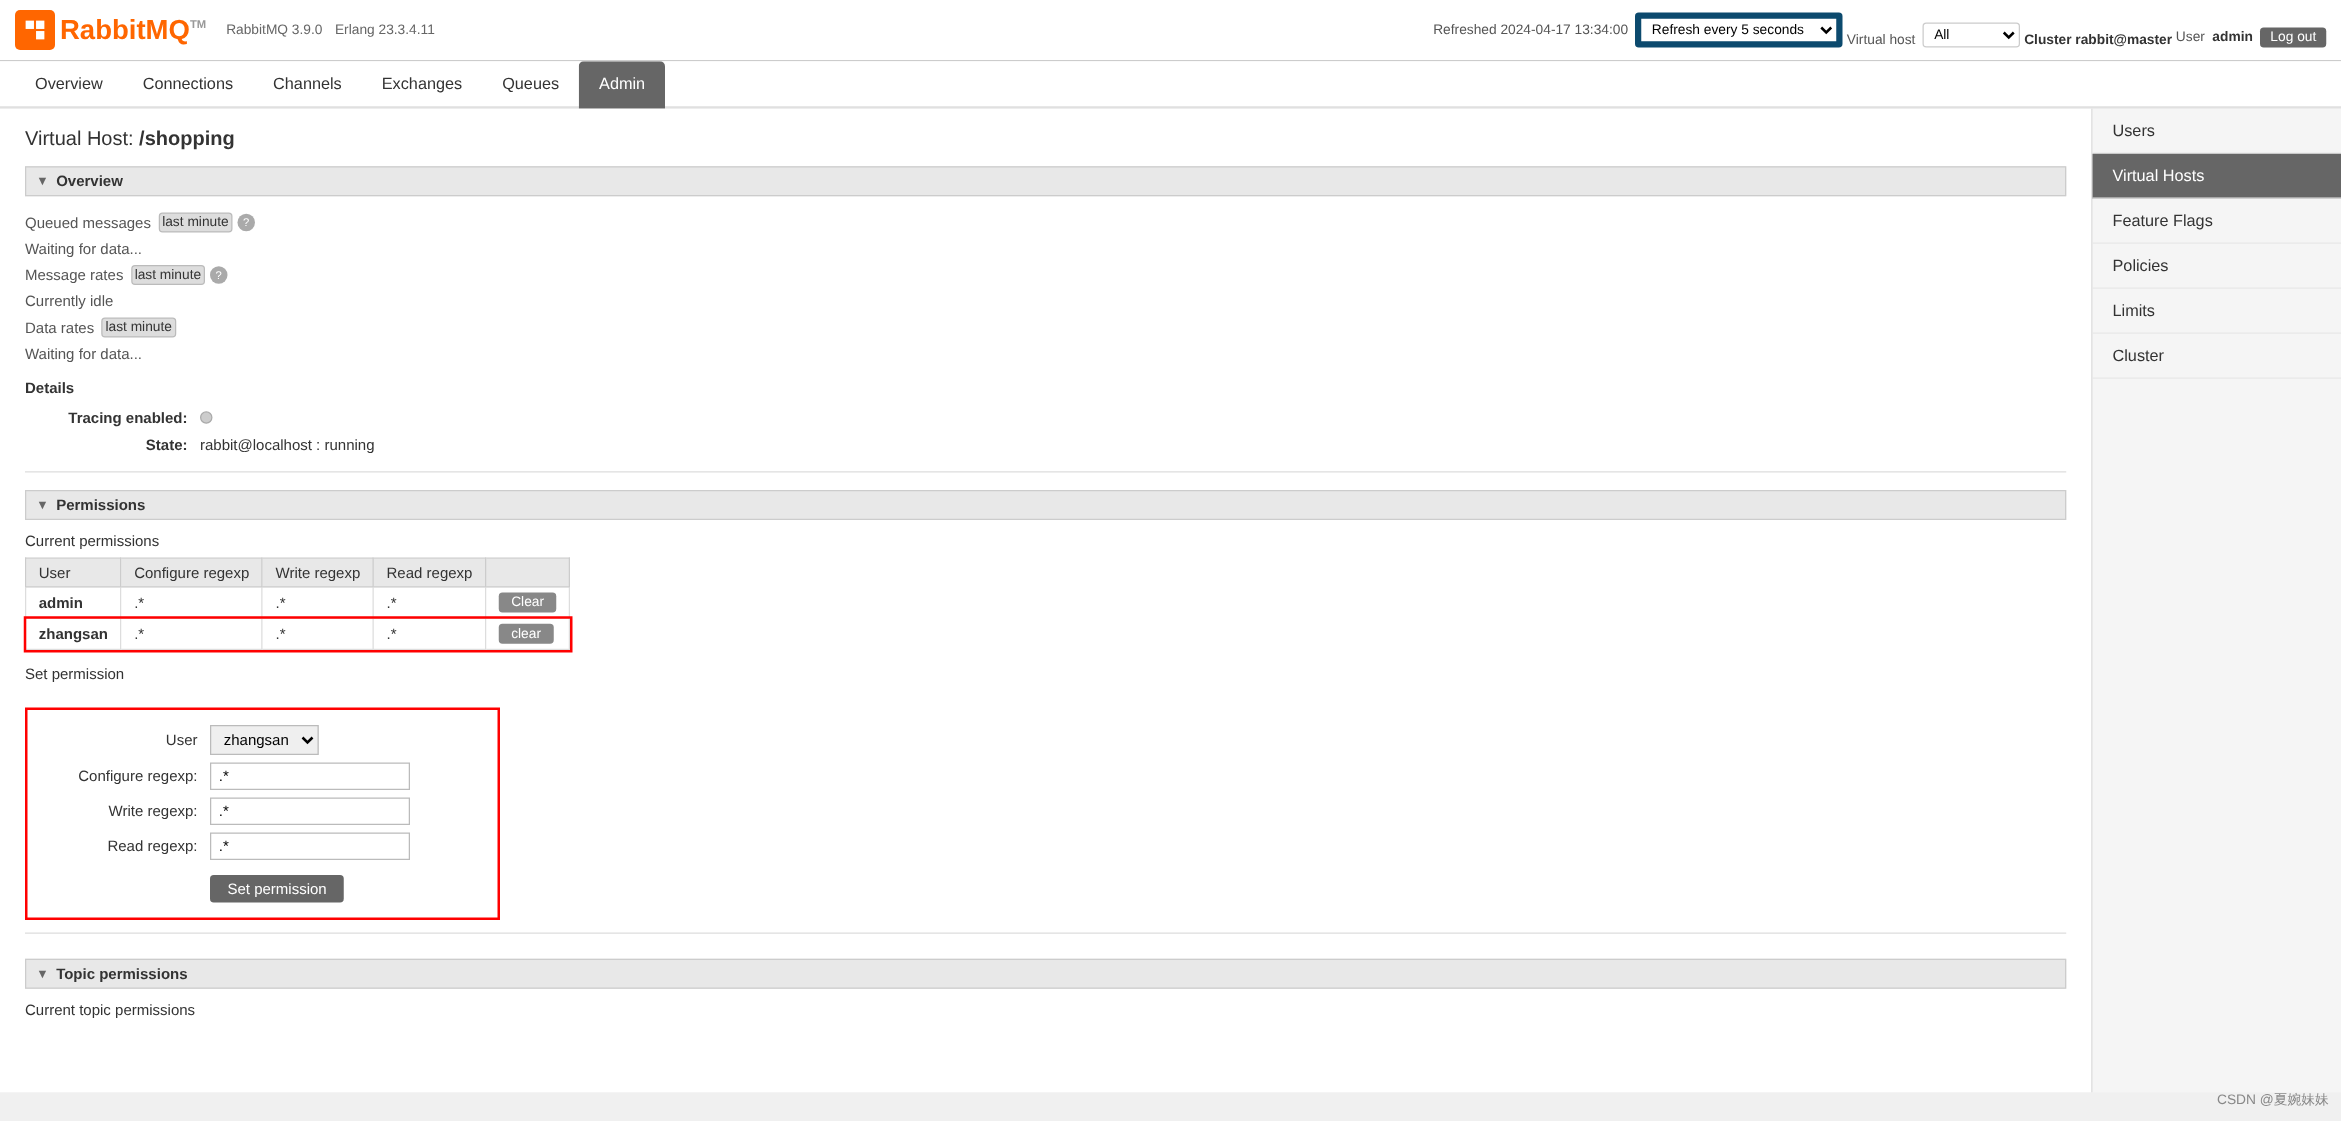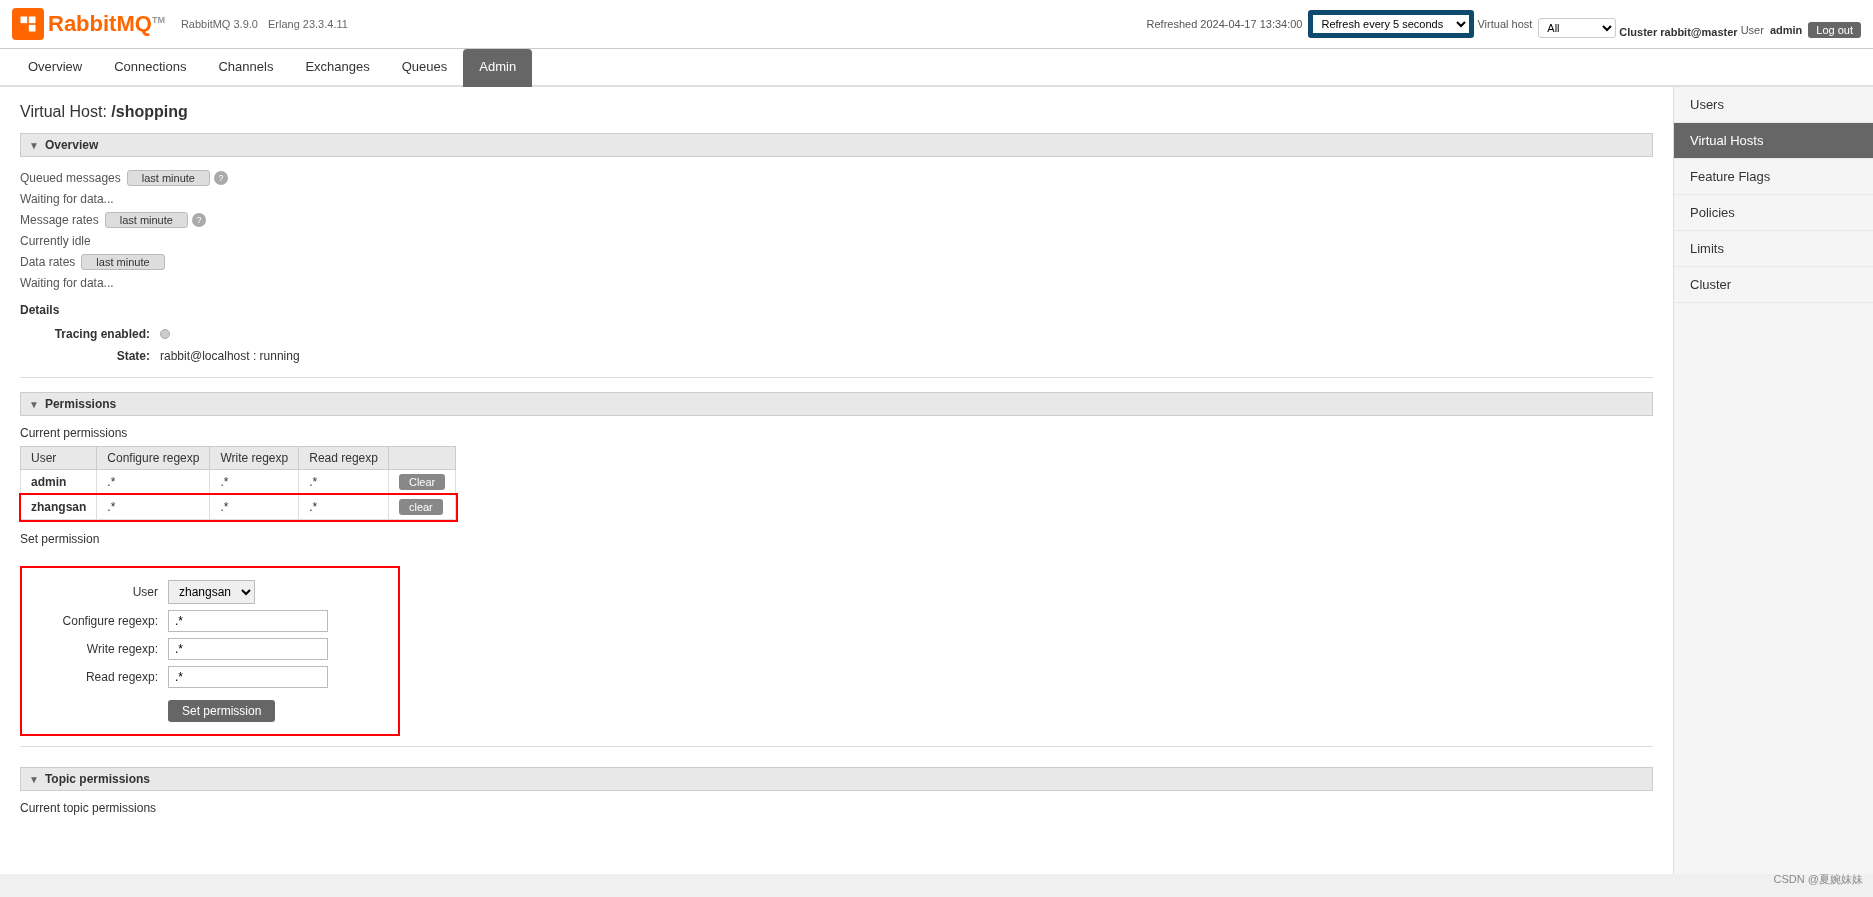--- a/index.html
+++ b/index.html
@@ -33,21 +33,21 @@
     #header-right { display: flex; flex-direction: row; align-items: flex-end; gap: 3px; font-size: 11px; }
     .refresh-row { display: flex; align-items: center; gap: 6px; }
     .refresh-label { color: #555; }
     .refresh-select {
       border: 5px solid #0c4a6e;
       border-radius: 3px;
       padding: 2px 4px;
       font-size: 11px;
       background: #fff;
     }
-    .vhost-row { display: flex; align-items: flex-start; gap: 6px; }
+    .vhost-row { display: flex; align-items: flex-end; gap: 6px; }
     .vhost-label { color: #555; }
     .vhost-select {
       border: 1px solid #ccc;
       border-radius: 3px;
       padding: 2px 4px;
       font-size: 11px;
       background: #fff;
     }
     .cluster-row { color: #555; }
     .cluster-row span { color: #333; font-weight: bold; }
@@ -142,21 +142,21 @@
       display: flex;
       align-items: center;
       padding: 3px 0;
       font-size: 12px;
     }
     .field-label { color: #555; margin-right: 6px; }
     .badge {
       background: #ddd;
       border: 1px solid #bbb;
       border-radius: 3px;
-      padding: 1px 14px;
+      padding: 1px 2px;
       font-size: 11px;
       color: #333;
       cursor: pointer;
     }
     .badge-question {
       background: #aaa;
       color: #fff;
       border-radius: 50%;
       width: 14px; height: 14px;
       display: inline-flex; align-items: center; justify-content: center;

